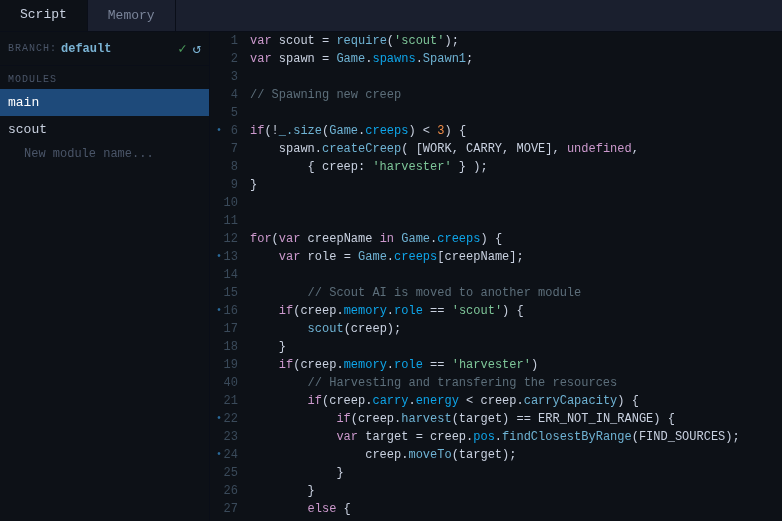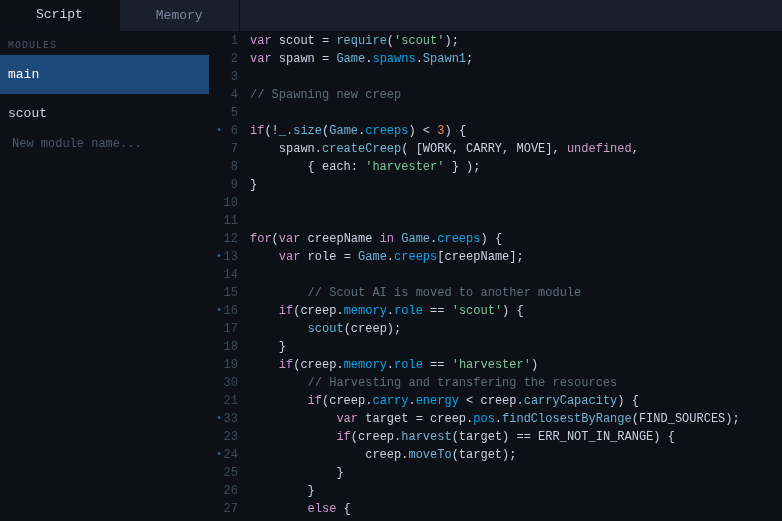--- a/index.html
+++ b/index.html
@@ -16,21 +16,21 @@
 
     
     .tab-bar {
       display: flex;
       background: #1a1f2e;
       height: 32px;
       flex-shrink: 0;
       border-bottom: 1px solid #0a0e18;
     }
     .tab {
-      padding: 0 36px;
+      padding: 0 20px;
       display: flex;
       align-items: center;
       cursor: pointer;
       font-size: 13px;
       color: #7a8499;
       border-right: 1px solid #0a0e18;
     }
     .tab.active {
       background: #0d1117;
       color: #c9d1e0;
@@ -93,32 +93,32 @@
 
     .modules-label {
       font-size: 10px;
       color: #4a5568;
       text-transform: uppercase;
       letter-spacing: 1px;
       padding: 8px 8px 4px 8px;
     }
 
     .module-item {
-      padding: 12px 8px;
+      padding: 6px 8px;
       color: #c9d1e0;
       font-size: 13px;
       cursor: pointer;
     }
     .module-item.active {
       background: #1e4a7a;
       color: #ffffff;
     }
 
     .new-module-input {
-      padding: 4px 12px;
+      padding: 4px 24px;
       color: #4a5568;
       font-size: 12px;
       font-family: 'Courier New', Courier, monospace;
       background: transparent;
       border: none;
       outline: none;
       cursor: text;
       width: 100%;
     }
     .new-module-input::placeholder {
@@ -196,20 +196,28 @@
     <span>Script</span>
   </div>
   <div class="tab">
     <span>Memory</span>
   </div>
 </div>
 
 <div class="main-layout">
 
   <div class="sidebar">
+    <div class="branch-bar">
+      <span class="branch-label">BRANCH:</span>
+      <span class="branch-name">default</span>
+      <div class="branch-actions">
+        <span class="branch-check">✓</span>
+        <span class="branch-reset">↺</span>
+      </div>
+    </div>
 
     <div class="modules-label">MODULES</div>
 
     <div class="module-item active">
       <span>main</span>
     </div>
     <div class="module-item">
       <span>scout</span>
     </div>
 
@@ -230,23 +238,23 @@
       <div class="line-num">10</div>
       <div class="line-num">11</div>
       <div class="line-num">12</div>
       <div class="line-num has-dot">13</div>
       <div class="line-num">14</div>
       <div class="line-num">15</div>
       <div class="line-num has-dot">16</div>
       <div class="line-num">17</div>
       <div class="line-num">18</div>
       <div class="line-num">19</div>
-      <div class="line-num">30</div>
+      <div class="line-num">40</div>
       <div class="line-num">21</div>
-      <div class="line-num has-dot">33</div>
+      <div class="line-num has-dot">22</div>
       <div class="line-num">23</div>
       <div class="line-num has-dot">24</div>
       <div class="line-num">25</div>
       <div class="line-num">26</div>
       <div class="line-num">27</div>
       <div class="line-num has-dot">28</div>
 
     </div>
 
     <div class="code-content">
@@ -258,21 +266,21 @@
       <div class="code-line"></div>
 
       <div class="code-line"><span class="cmt">// Spawning new creep</span></div>
 
       <div class="code-line"></div>
 
       <div class="code-line"><span class="kw">if</span><span class="plain">(!</span><span class="fn">_.</span><span class="fn">size</span><span class="plain">(</span><span class="cls">Game</span><span class="plain">.</span><span class="prop">creeps</span><span class="plain">) &lt; </span><span class="num">3</span><span class="plain">) {</span></div>
 
       <div class="code-line"><span class="plain">    spawn.</span><span class="fn">createCreep</span><span class="plain">( [</span><span class="const">WORK</span><span class="plain">, </span><span class="const">CARRY</span><span class="plain">, </span><span class="const">MOVE</span><span class="plain">], </span><span class="kw">undefined</span><span class="plain">,</span></div>
 
-      <div class="code-line"><span class="plain">        { each: </span><span class="str">'harvester'</span><span class="plain"> } );</span></div>
+      <div class="code-line"><span class="plain">        { creep: </span><span class="str">'harvester'</span><span class="plain"> } );</span></div>
 
       <div class="code-line"><span class="plain">}</span></div>
 
       <div class="code-line"></div>
 
 
       <div class="code-line"></div>
 
       <div class="code-line"><span class="kw">for</span><span class="plain">(</span><span class="kw">var</span><span class="plain"> creepName </span><span class="kw">in</span><span class="plain"> </span><span class="cls">Game</span><span class="plain">.</span><span class="prop">creeps</span><span class="plain">) {</span></div>
 
@@ -287,23 +295,23 @@
       <div class="code-line"><span class="plain">        </span><span class="fn">scout</span><span class="plain">(creep);</span></div>
 
       <div class="code-line"><span class="plain">    }</span></div>
 
       <div class="code-line"><span class="plain">    </span><span class="kw">if</span><span class="plain">(creep.</span><span class="prop">memory</span><span class="plain">.</span><span class="prop">role</span><span class="plain"> == </span><span class="str">'harvester'</span><span class="plain">)</span></div>
 
       <div class="code-line"><span class="plain">        </span><span class="cmt">// Harvesting and transfering the resources</span></div>
 
       <div class="code-line"><span class="plain">        </span><span class="kw">if</span><span class="plain">(creep.</span><span class="prop">carry</span><span class="plain">.</span><span class="prop">energy</span><span class="plain"> &lt; creep.</span><span class="fn">carryCapacity</span><span class="plain">) {</span></div>
 
+      <div class="code-line"><span class="plain">            </span><span class="kw">if</span><span class="plain">(creep.</span><span class="fn">harvest</span><span class="plain">(target) == </span><span class="const">ERR_NOT_IN_RANGE</span><span class="plain">) {</span></div>
+
       <div class="code-line"><span class="plain">            </span><span class="kw">var</span><span class="plain"> target = creep.</span><span class="prop">pos</span><span class="plain">.</span><span class="fn">findClosestByRange</span><span class="plain">(</span><span class="const">FIND_SOURCES</span><span class="plain">);</span></div>
-
-      <div class="code-line"><span class="plain">            </span><span class="kw">if</span><span class="plain">(creep.</span><span class="fn">harvest</span><span class="plain">(target) == </span><span class="const">ERR_NOT_IN_RANGE</span><span class="plain">) {</span></div>
 
       <div class="code-line"><span class="plain">                creep.</span><span class="fn">moveTo</span><span class="plain">(target);</span></div>
 
       <div class="code-line"><span class="plain">            }</span></div>
 
       <div class="code-line"><span class="plain">        }</span></div>
 
       <div class="code-line"><span class="plain">        </span><span class="kw">else</span><span class="plain"> {</span></div>
 
     </div>

